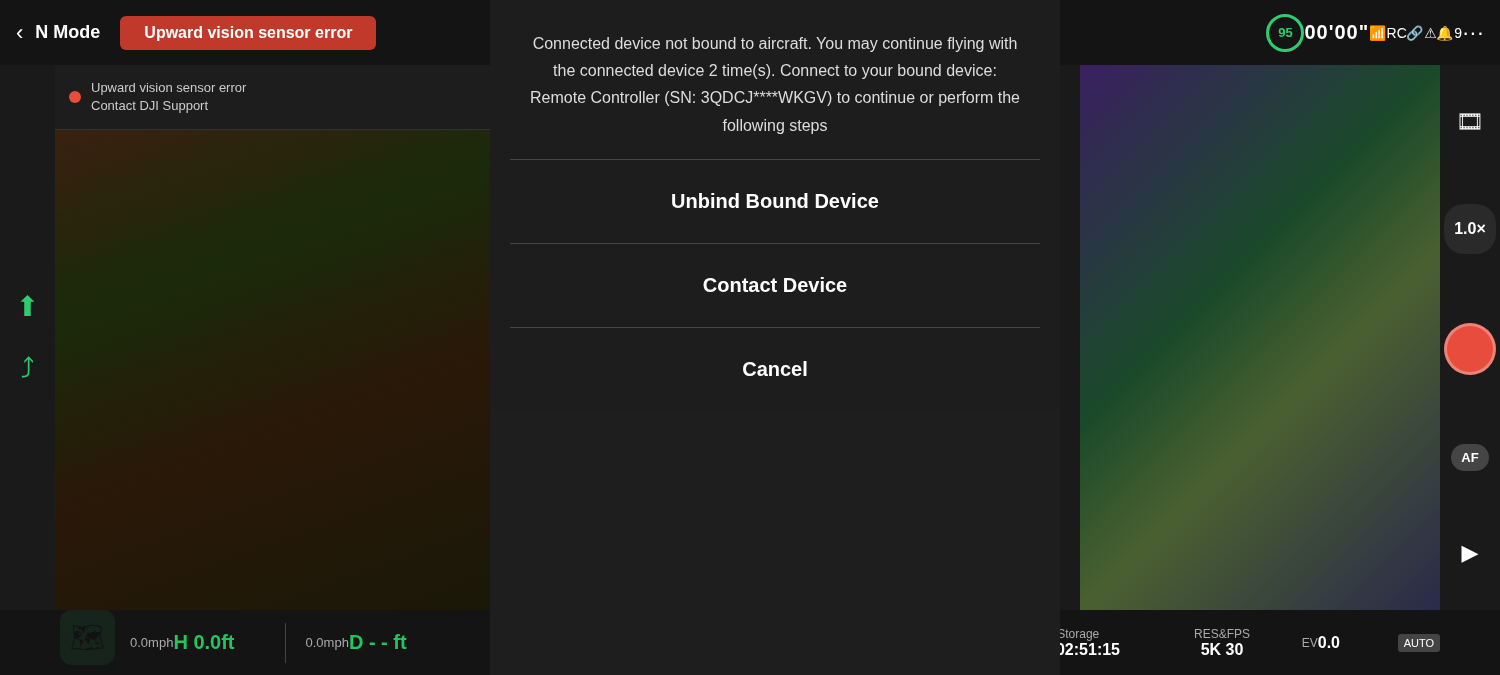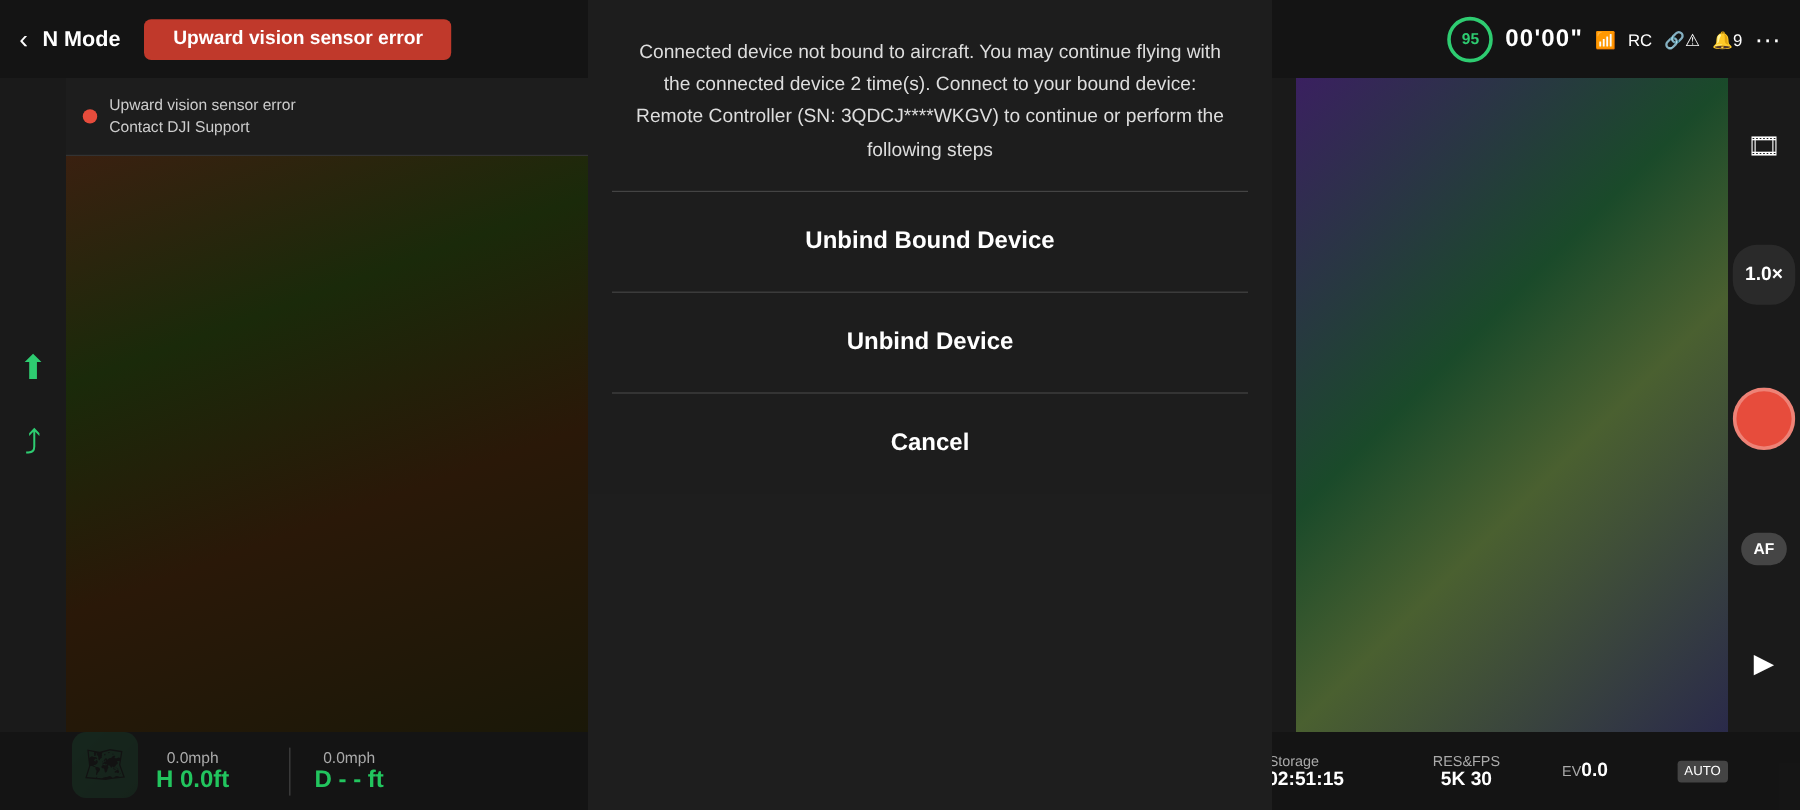--- a/index.html
+++ b/index.html
@@ -62,21 +62,20 @@
     .status-bar {
       position: absolute;
       top: 0;
       right: 0;
       width: 420px;
       height: 65px;
       display: flex;
       align-items: center;
       justify-content: flex-end;
       padding: 16px 16px;
-      gap: 10px;
       z-index: 100;
     }
 
     .battery-circle {
       width: 38px;
       height: 38px;
       border-radius: 50%;
       border: 3px solid #2ecc71;
       display: flex;
       align-items: center;
@@ -171,21 +170,21 @@
       right: 0;
       height: 65px;
       background: rgba(20,20,20,0.9);
       display: flex;
       align-items: center;
       z-index: 100;
     }
 
     .speed-block {
       display: flex;
-      flex-direction: column;
+      flex-direction: row;
       align-items: center;
       margin-left: 130px;
       margin-right: 30px;
     }
 
     .speed-small {
       color: #aaa;
       font-size: 13px;
     }
 
@@ -397,21 +396,21 @@
 
 <div class="map-icon">
   <div class="map-icon-inner">🗺</div>
 </div>
 
 <div class="modal-overlay">
   <div class="modal-message">Connected device not bound to aircraft. You may continue flying with the connected device 2 time(s). Connect to your bound device: Remote Controller (SN: 3QDCJ****WKGV) to continue or perform the following steps</div>
   <div class="modal-divider"></div>
   <button class="modal-btn">Unbind Bound Device</button>
   <div class="modal-divider"></div>
-  <button class="modal-btn">Unbind Device</button>
+  <button class="modal-btn">Contact Device</button>
   <div class="modal-divider"></div>
   <button class="modal-btn">Cancel</button>
   <div class="modal-bottom"></div>
 </div>
 
 <div class="right-sidebar">
   <span class="film-icon">🎞</span>
   <div class="zoom-label">1.0×</div>
   <div class="record-btn"></div>
   <button class="af-btn">AF</button>

